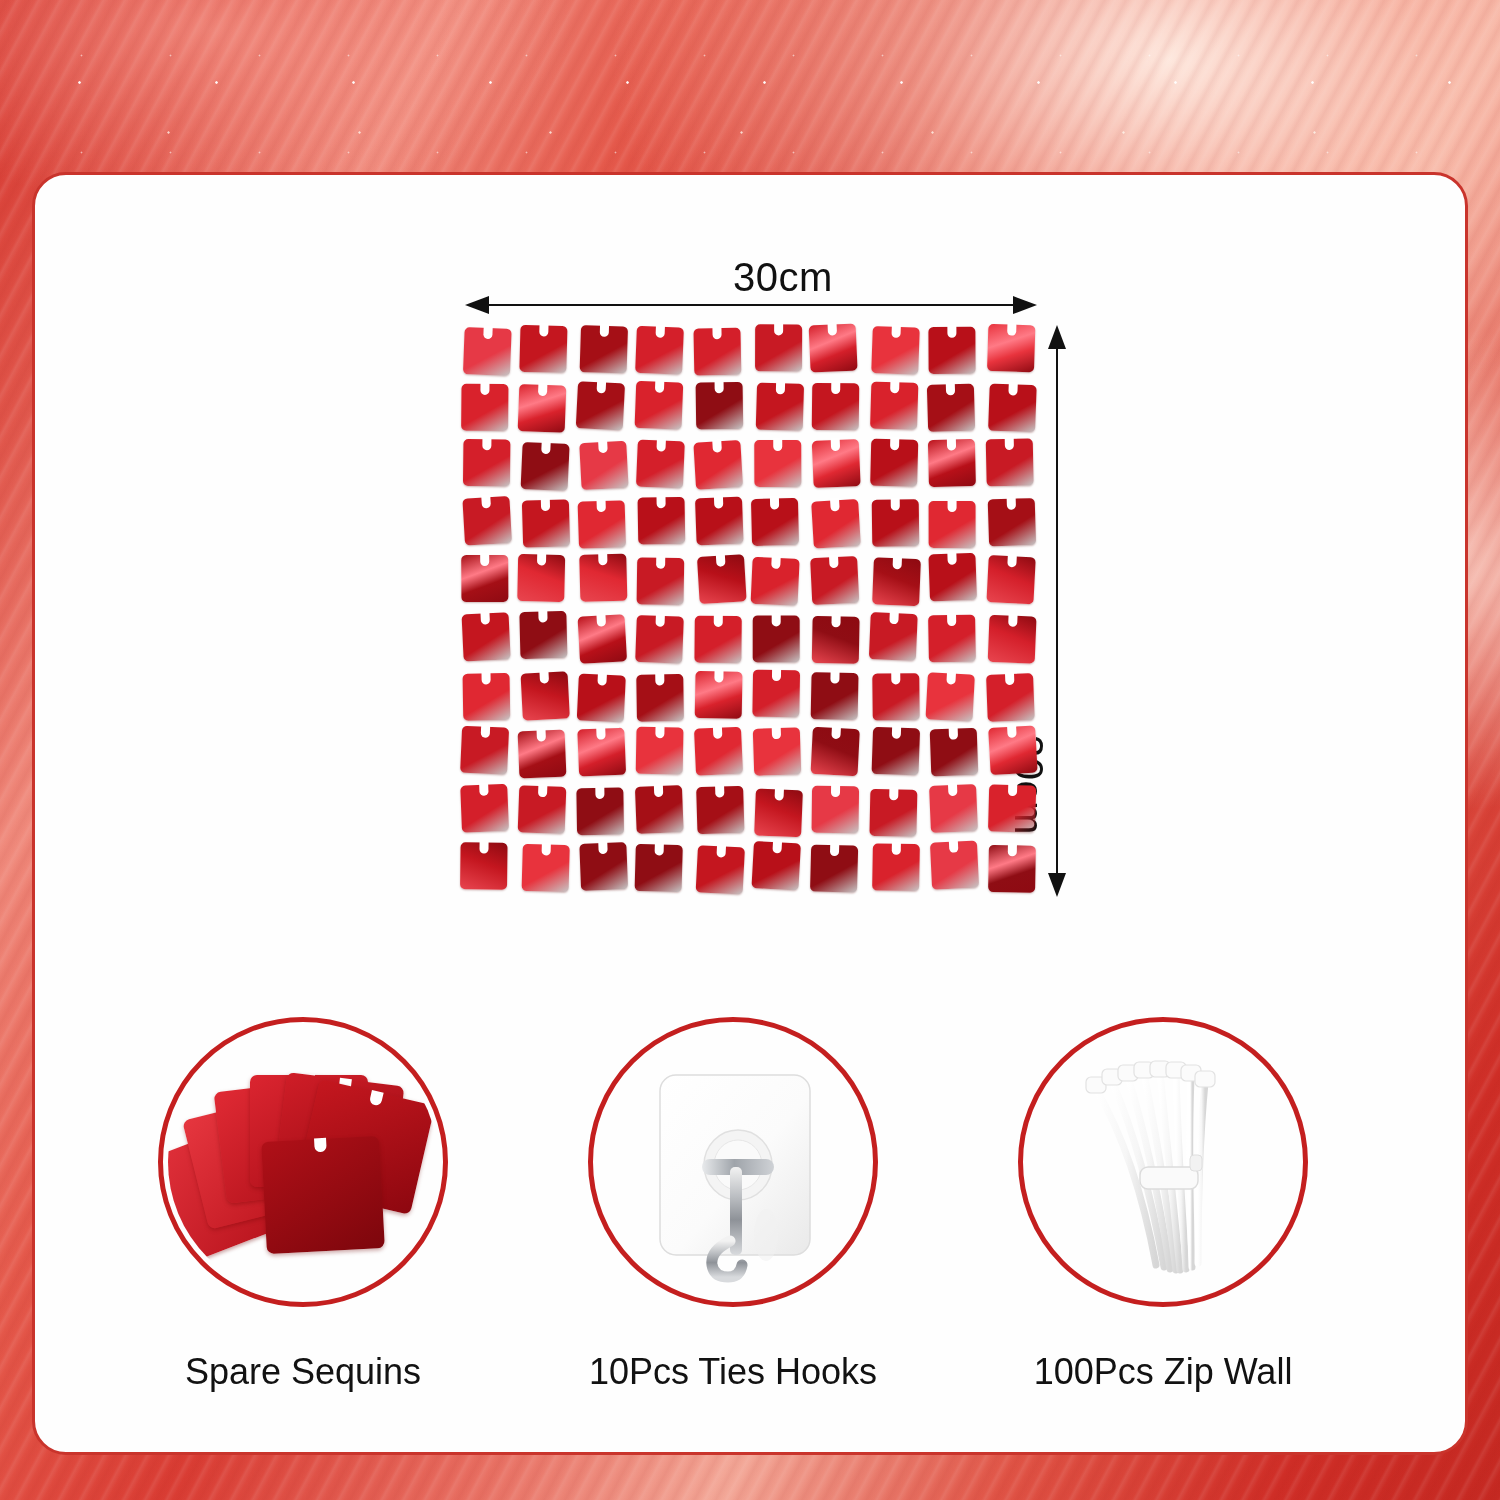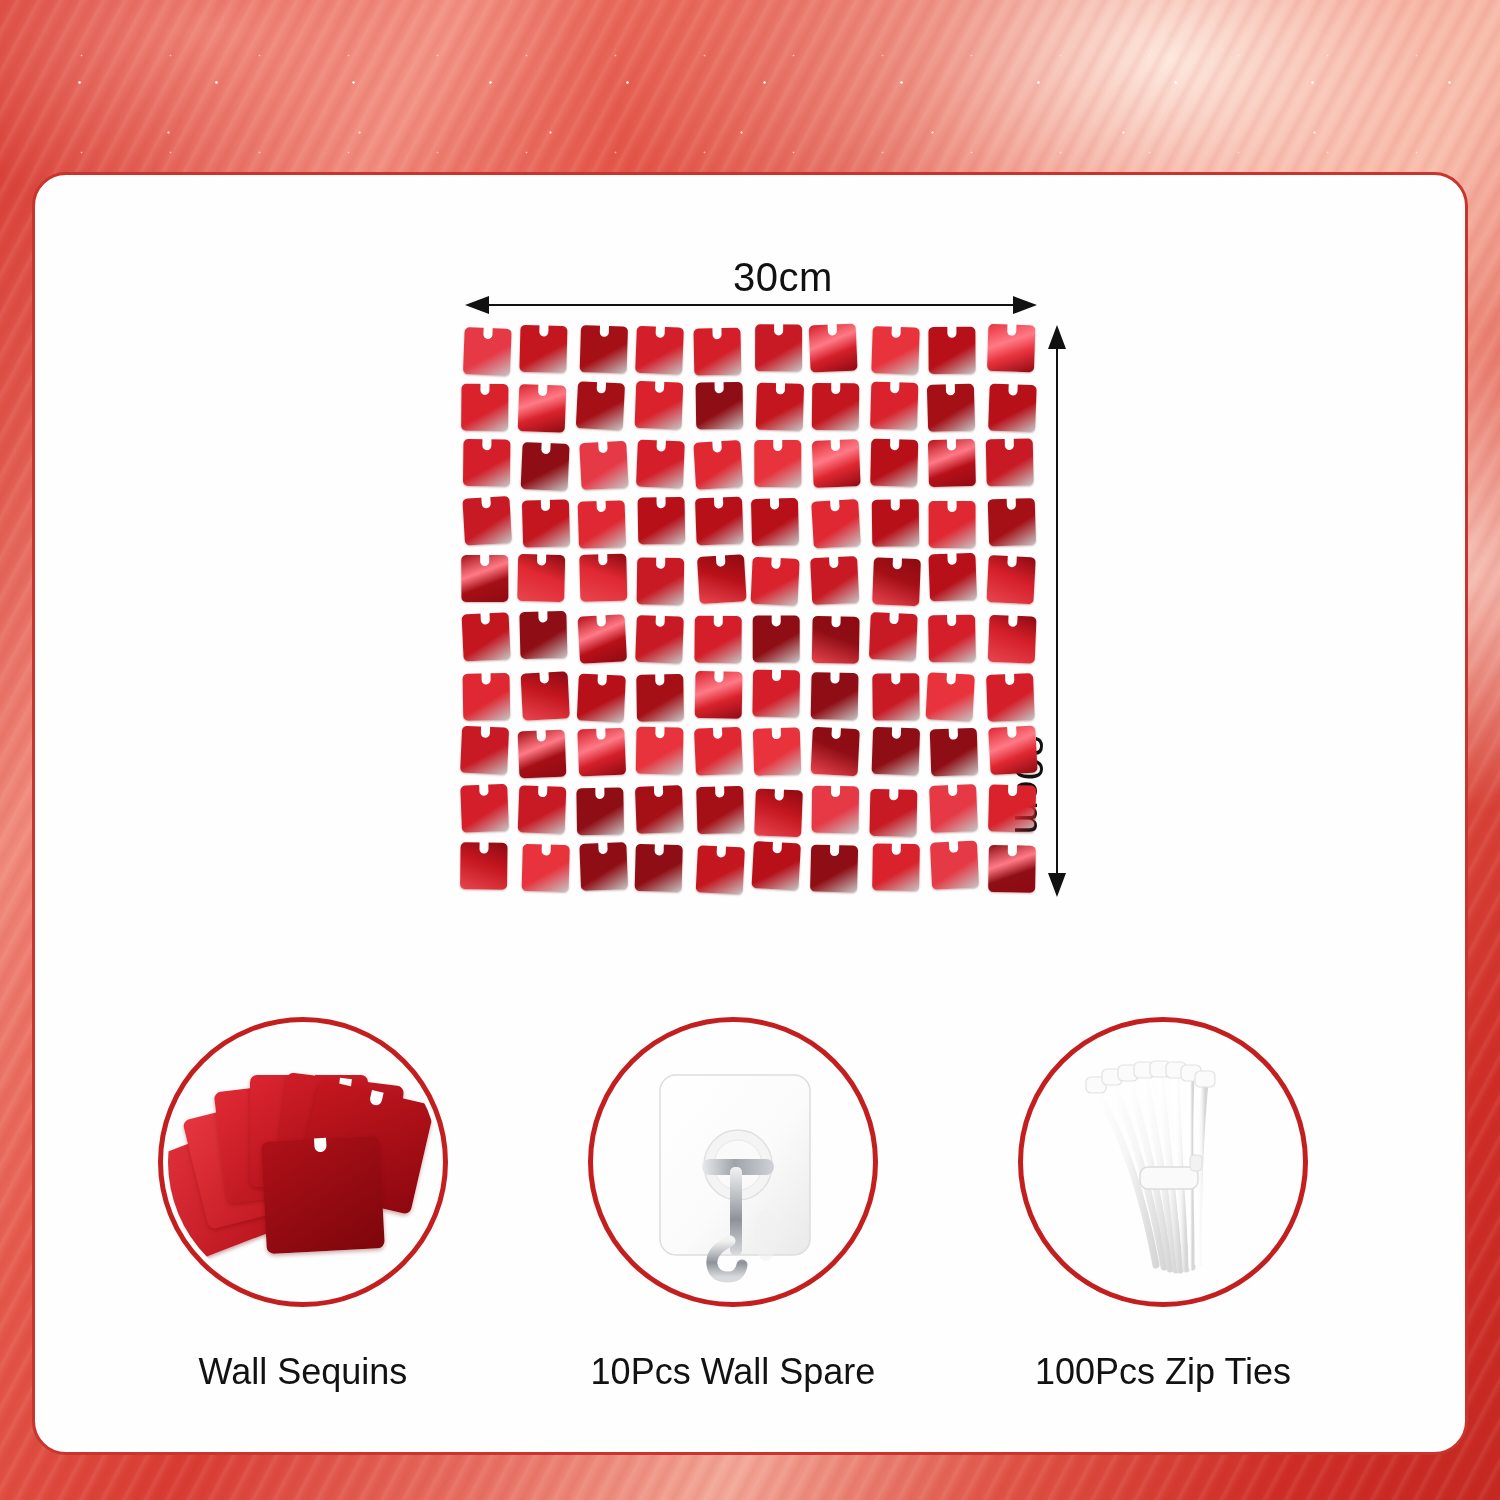--- a/index.html
+++ b/index.html
@@ -850,18 +850,18 @@
             <rect x="138" y="35" width="20" height="16" rx="5"></rect>
             <rect x="153" y="38" width="20" height="16" rx="5"></rect>
             <rect x="167" y="44" width="20" height="16" rx="5"></rect>
           </g>
           <rect x="112" y="140" width="58" height="22" rx="8" fill="#fafafa" stroke="#dcdcdc" stroke-width="1.5"></rect>
           <rect x="162" y="128" width="12" height="16" rx="4" fill="#f2f2f2" stroke="#dfdfdf" stroke-width="1"></rect>
         </svg>
       </div>
     </div>
 
-    <div class="caption c0">Wall Sequins</div>
-    <div class="caption c1">10Pcs Wall Spare</div>
-    <div class="caption c2">100Pcs Zip Ties</div>
+    <div class="caption c0">Spare Sequins</div>
+    <div class="caption c1">10Pcs Ties Hooks</div>
+    <div class="caption c2">100Pcs Zip Wall</div>
 
   </div>
 </div>
 
 </body></html>

